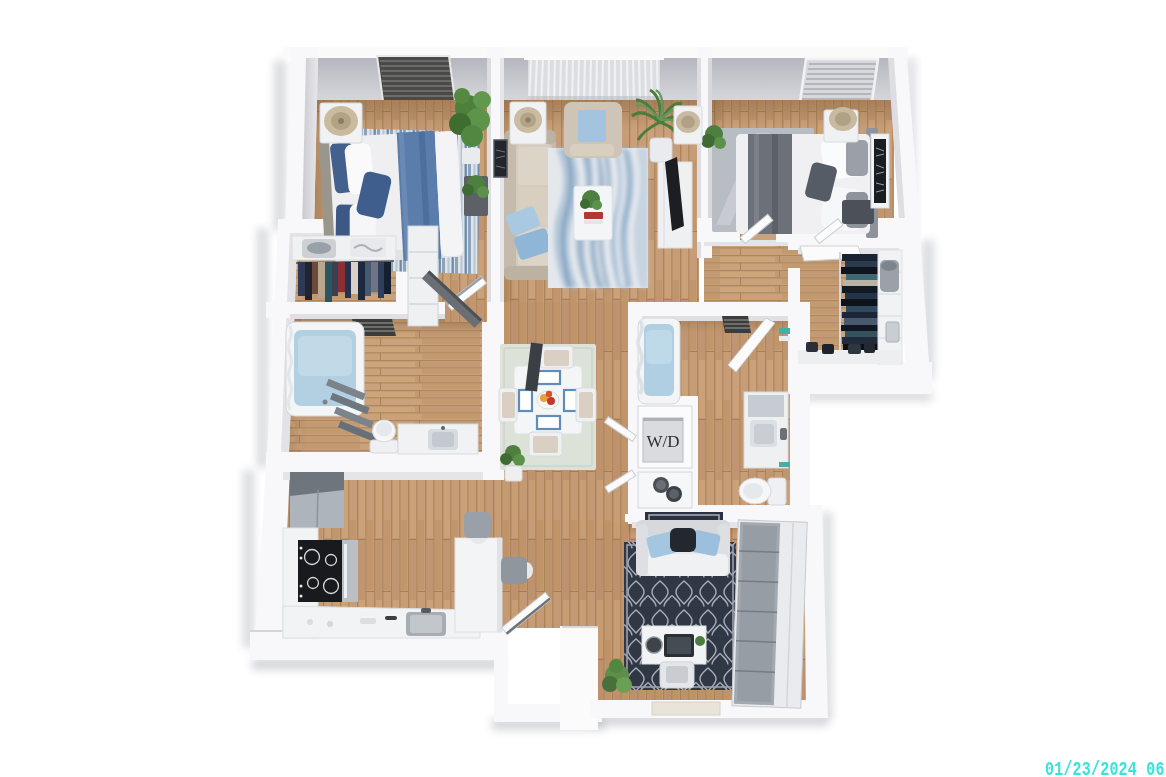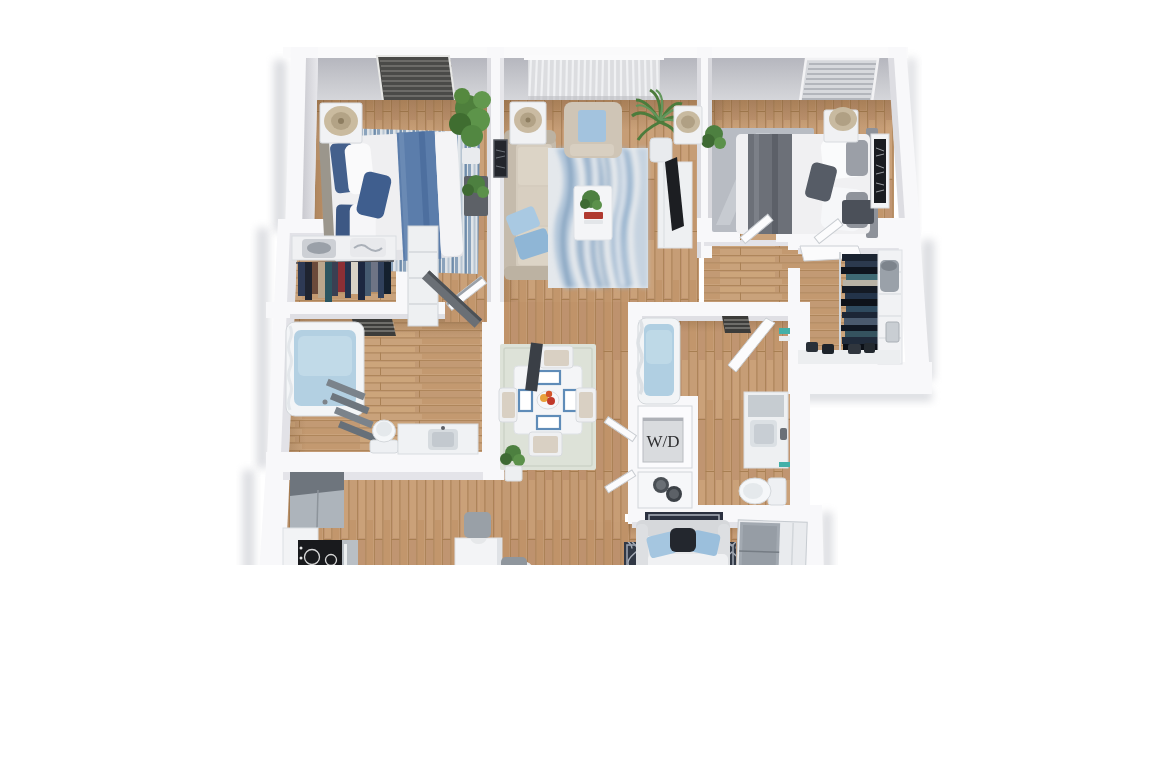--- a/index.html
+++ b/index.html
@@ -1,16 +1,16 @@
 <!DOCTYPE html>
 <html><head>
 <meta charset="utf-8">
 <style>
 html,body{margin:0;padding:0;background:#ffffff;}
-.page{position:relative;width:1166px;height:565px;background:#4d7c0f;overflow:hidden;font-family:"Liberation Sans",sans-serif;}
+.page{position:relative;width:1166px;height:777px;background:#4d7c0f;overflow:hidden;font-family:"Liberation Sans",sans-serif;}
 .ts{position:absolute;left:1045px;top:759px;font-family:"Liberation Mono",monospace;font-weight:bold;font-size:15px;color:#38e3d9;letter-spacing:0.2px;white-space:nowrap;transform:scale(1,1.35);transform-origin:0 0;}
 </style>
 </head>
 <body>
 <div class="page">
 <svg width="1166" height="777" viewBox="0 0 1166 777" xmlns="http://www.w3.org/2000/svg">
 <defs>
 <linearGradient id="wallface" x1="0" y1="0" x2="0" y2="1">
   <stop offset="0" stop-color="#b4b5bd"></stop>
   <stop offset="0.5" stop-color="#c9cacf"></stop>

